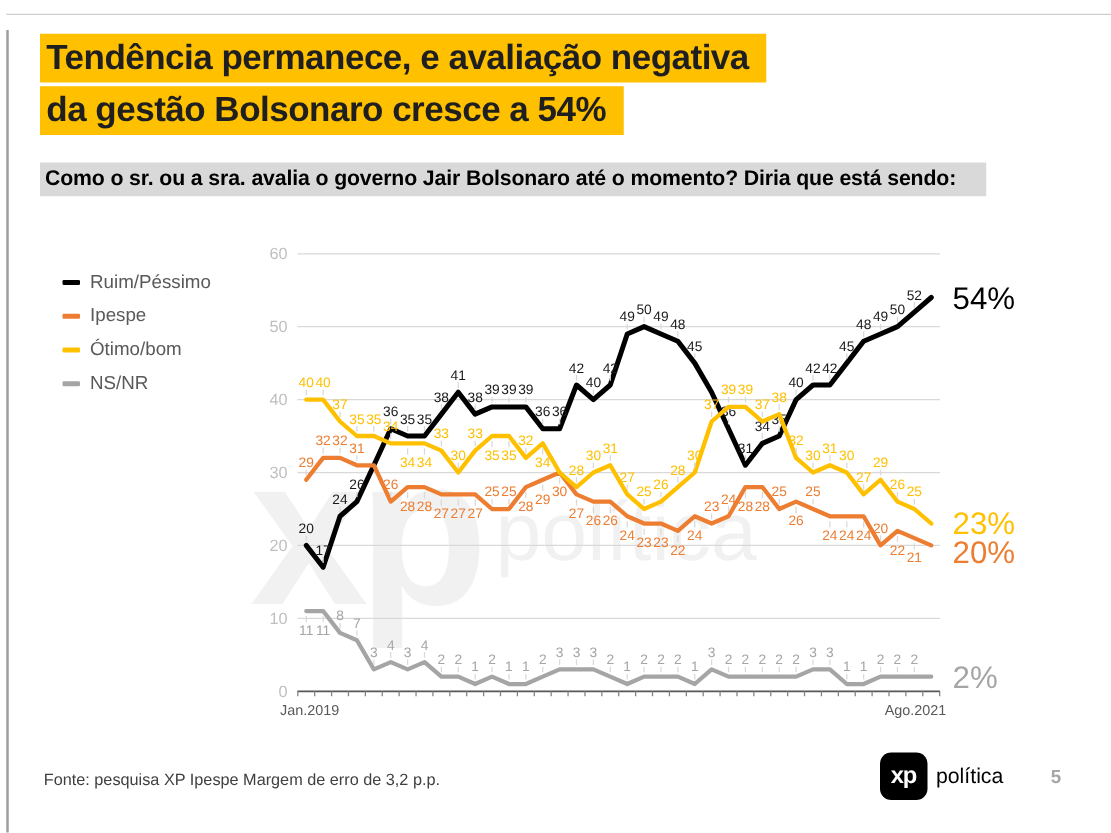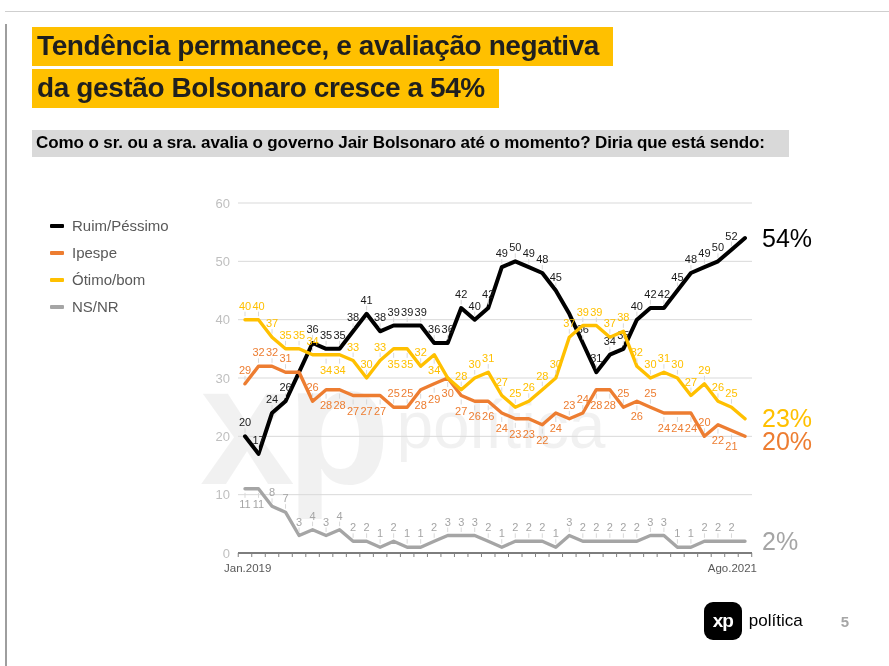--- a/index.html
+++ b/index.html
@@ -420,20 +420,21 @@
       <line x1="704.4473684210527" y1="537.8334" x2="704.4473684210527" y2="533.3334" stroke="#d9d9d9" stroke-width="1"></line>
       <text x="704.4473684210527" y="531.3334" text-anchor="middle" font-size="11" fill="#A5A5A5">2</text>
       <line x1="717.9605263157895" y1="537.8334" x2="717.9605263157895" y2="533.3334" stroke="#d9d9d9" stroke-width="1"></line>
       <text x="717.9605263157895" y="531.3334" text-anchor="middle" font-size="11" fill="#A5A5A5">2</text>
       <line x1="731.4736842105264" y1="537.8334" x2="731.4736842105264" y2="533.3334" stroke="#d9d9d9" stroke-width="1"></line>
       <text x="731.4736842105264" y="531.3334" text-anchor="middle" font-size="11" fill="#A5A5A5">2</text>
       <text x="762" y="550.3334" font-size="25" fill="#A5A5A5">2%</text>
     </svg>
 
   <footer>
+    <div class="source">Fonte: pesquisa XP Ipespe Margem de erro de 3,2 p.p.</div>
     <div class="brand">
       <div class="logo-box">
         <span>xp</span>
       </div>
       <span class="brand-name">política</span>
       <span class="page-num">5</span>
     </div>
   </footer>
 </div>
 

